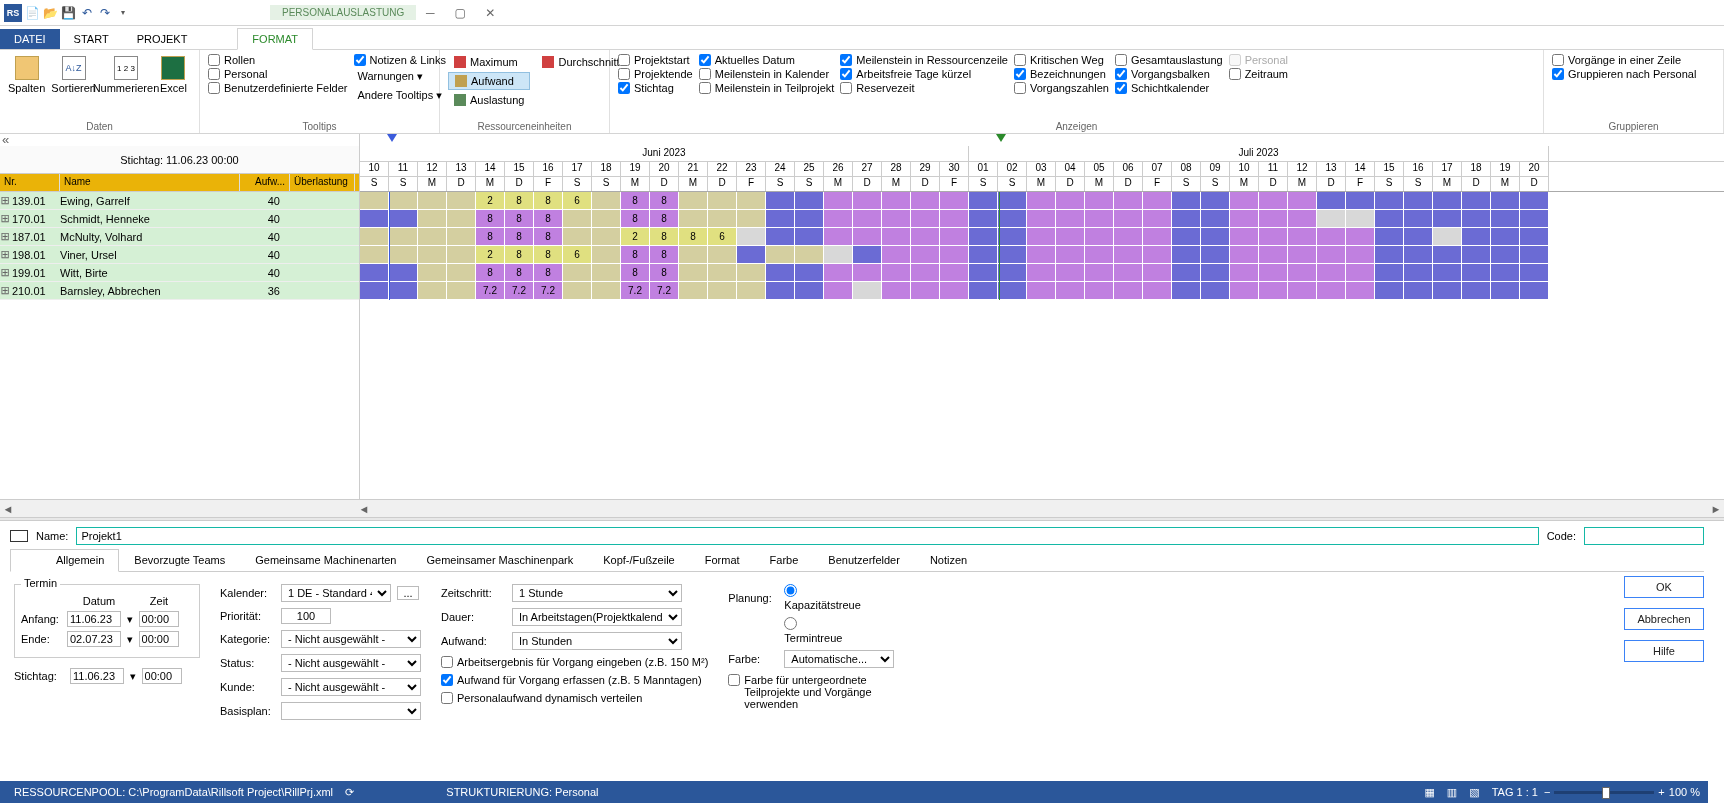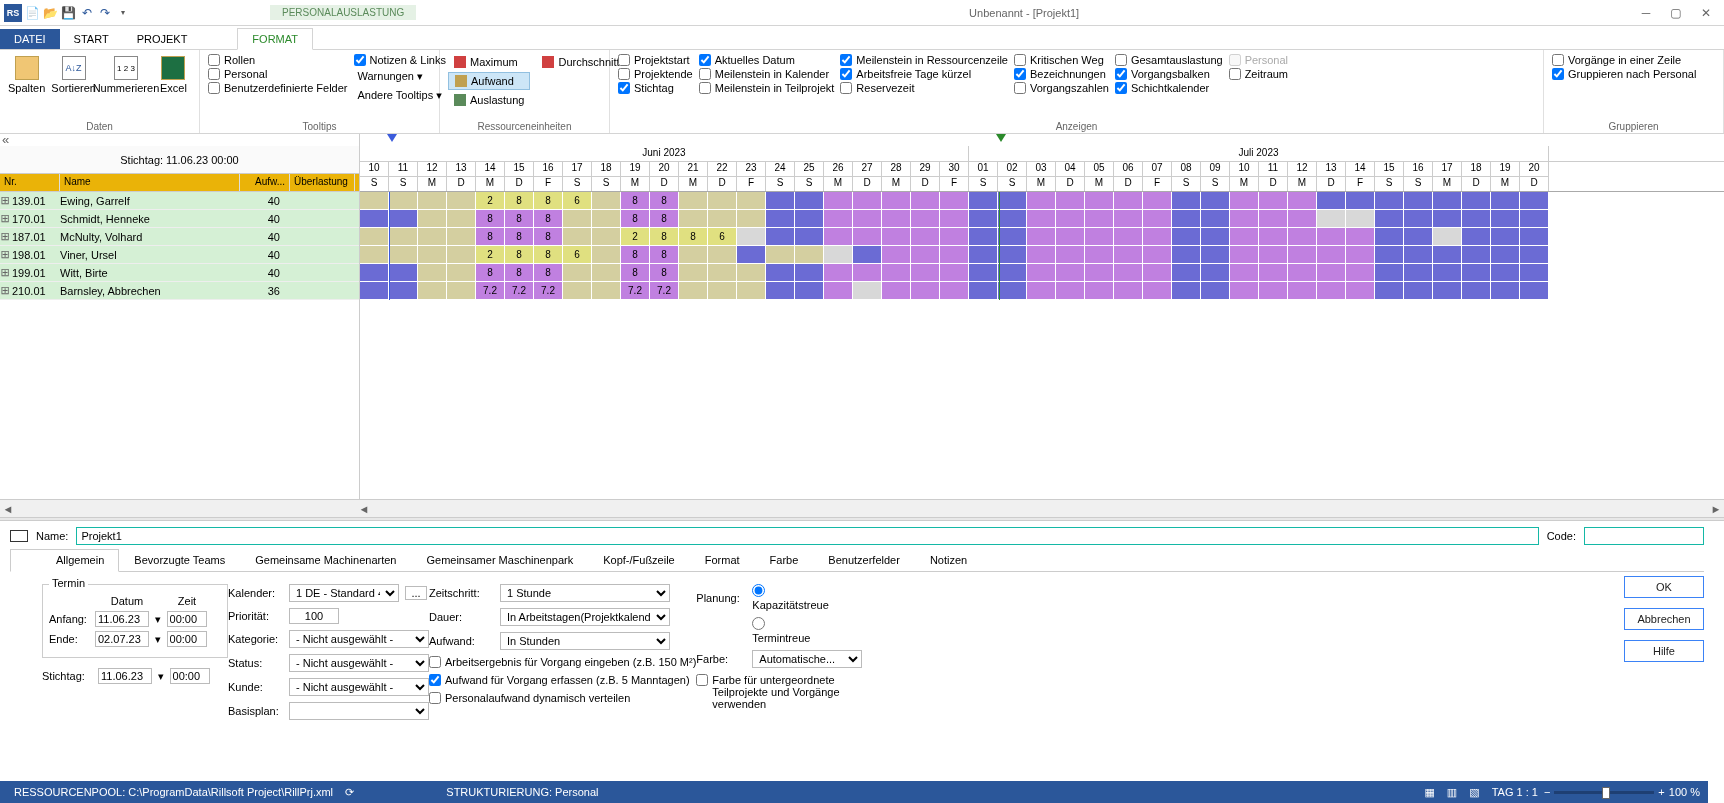--- a/index.html
+++ b/index.html
@@ -73,21 +73,21 @@
 .hscroll .track{flex:1;height:14px;}
 .splitter{height:4px;background:#e8e8e8;border-top:1px solid #ccc;border-bottom:1px solid #ccc;cursor:row-resize;}
 .bottom{padding:6px 20px 6px 10px;display:flex;flex-direction:column;gap:4px;}
 .name-row{display:flex;align-items:center;gap:8px;}
 .name-row input{flex:1;border:1px solid #14b8a6;padding:2px 4px;}
 .name-row input.code{width:120px;flex:0 0 120px;}
 .sq{width:18px;height:12px;border:1px solid #333;}
 .prop-tabs{display:flex;border-bottom:1px solid #ccc;}
 .ptab{padding:4px 14px;cursor:pointer;border:1px solid transparent;}
 .ptab.active{border:1px solid #ccc;border-bottom:1px solid #fff;margin-bottom:-1px;padding-left:45px;}
-.prop-body{display:flex;padding:8px 4px;position:relative;margin-left:28px;}
+.prop-body{display:flex;gap:20px;padding:8px 4px;position:relative;}
 .termin{border:1px solid #ccc;padding:6px;position:relative;width:186px;}
 .trow{display:flex;gap:6px;align-items:center;margin:4px 0;}
 .trow label{width:40px;}
 .dinput{width:54px;border:1px solid #bbb;padding:1px 2px;}
 .col{display:flex;flex-direction:column;gap:6px;}
 .frow{display:flex;gap:6px;align-items:center;}
 .frow label{width:55px;}
 .sel{width:140px;border:1px solid #bbb;padding:1px 2px;background:#fff;}
 .numinp{width:90px;border:1px solid #bbb;padding:1px 2px;text-align:center;}
 .sidebtns{position:absolute;right:0;top:0;display:flex;flex-direction:column;gap:10px;width:80px;}
@@ -106,21 +106,20 @@
   <span class="app-icon">RS</span>
   <div class="qat">
     <span>📄</span>
     <span style="color:#d4a040">📂</span>
     <span style="color:#2b579a">💾</span>
     <span style="color:#2b579a">↶</span>
     <span style="color:#2b579a">↷</span>
     <span style="font-size:8px">▾</span>
   </div>
   <div class="context-tab">PERSONALAUSLASTUNG</div>
-  <div class="title-text">Unbenannt - [Projekt1]</div>
   <div class="win-controls">
     <span>─</span>
     <span>▢</span>
     <span>✕</span>
   </div>
 </div>
 
 <div class="tabs">
   <div class="tab file">DATEI</div>
   <div class="tab">START</div>

